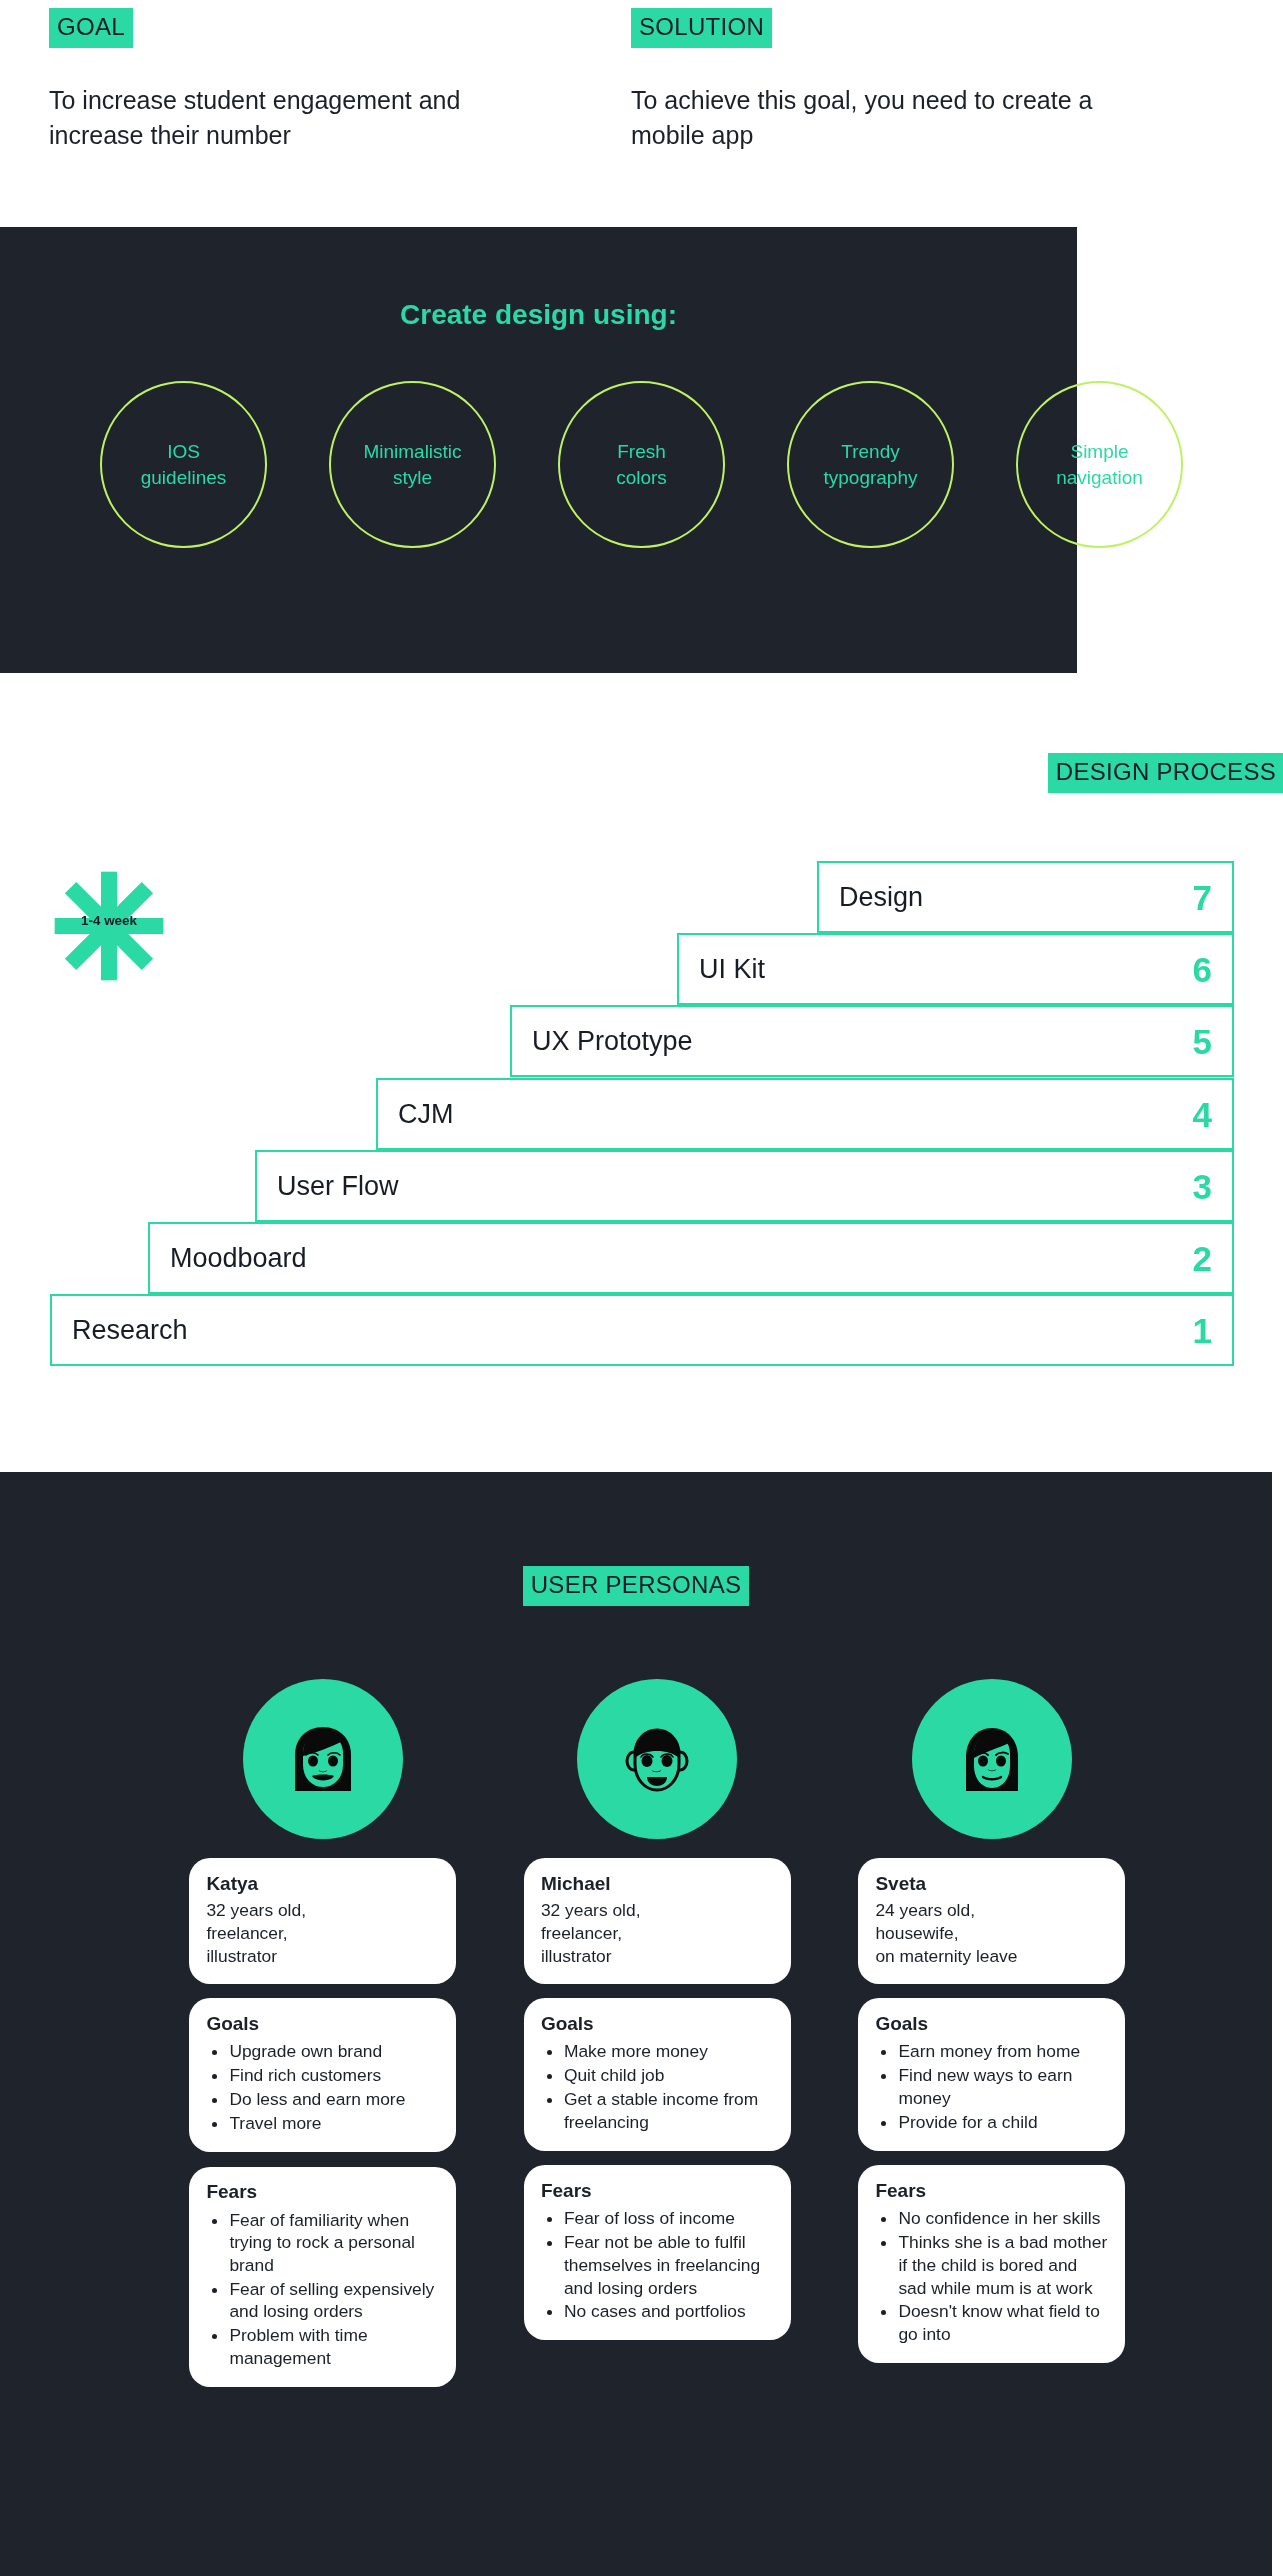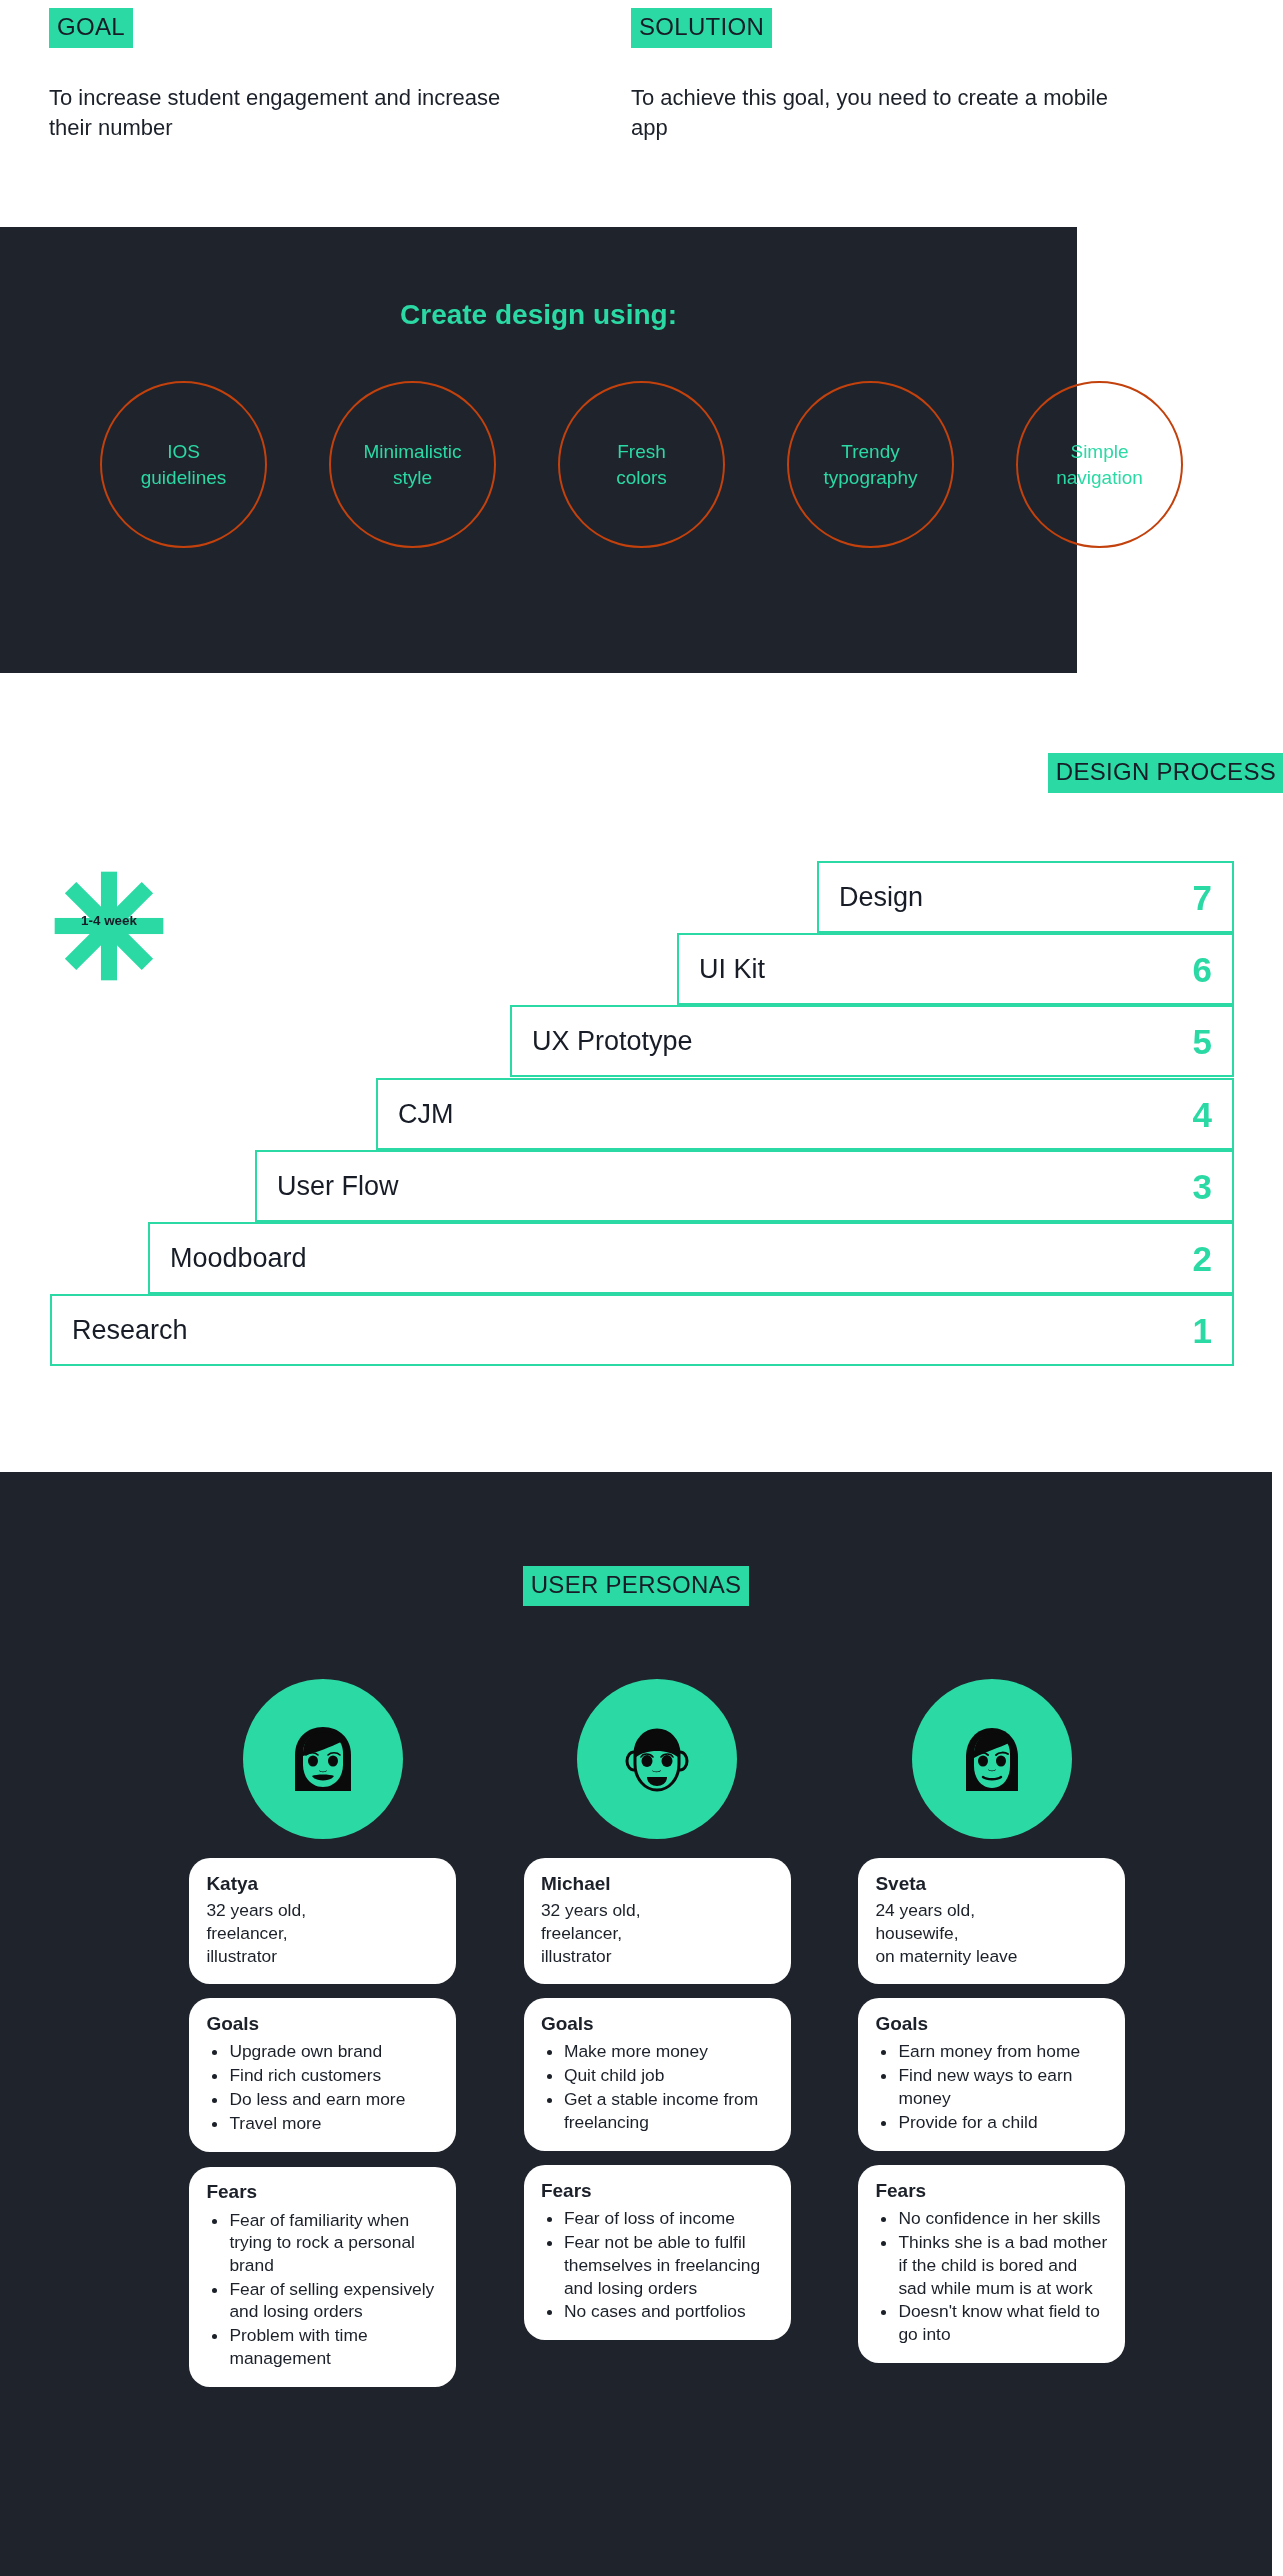--- a/index.html
+++ b/index.html
@@ -35,21 +35,21 @@
     left: 0; top: 0;
     width: 1284px; height: 227px;
     background: #ffffff;
   }
   .gs-col { position: absolute; top: 8px; }
   #goal-col { left: 49px; width: 508px; }
   #solution-col { left: 631px; width: 535px; }
 
   .gs-body {
     margin-top: 35px;
-    font-size: 22px;
+    font-size: 25px;
     line-height: 1.38;
     color: #1B2029;
     max-width: 481px;
   }
 
   
   #design-using {
     position: absolute;
     left: 0; top: 227px;
     width: 1077px; height: 446px;
@@ -65,21 +65,21 @@
   }
   #circle-row {
     position: absolute;
     top: 154px; left: 100px;
     width: 1083px;
     display: flex;
     justify-content: space-between;
   }
   .circle {
     width: 167px; height: 167px;
-    border: 2px solid #c2410c;
+    border: 2px solid #bef264;
     border-radius: 50%;
     display: flex;
     align-items: center;
     justify-content: center;
     text-align: center;
     color: #2BD9A4;
     font-size: 19px;
     line-height: 1.35;
     white-space: pre-line;
   }

